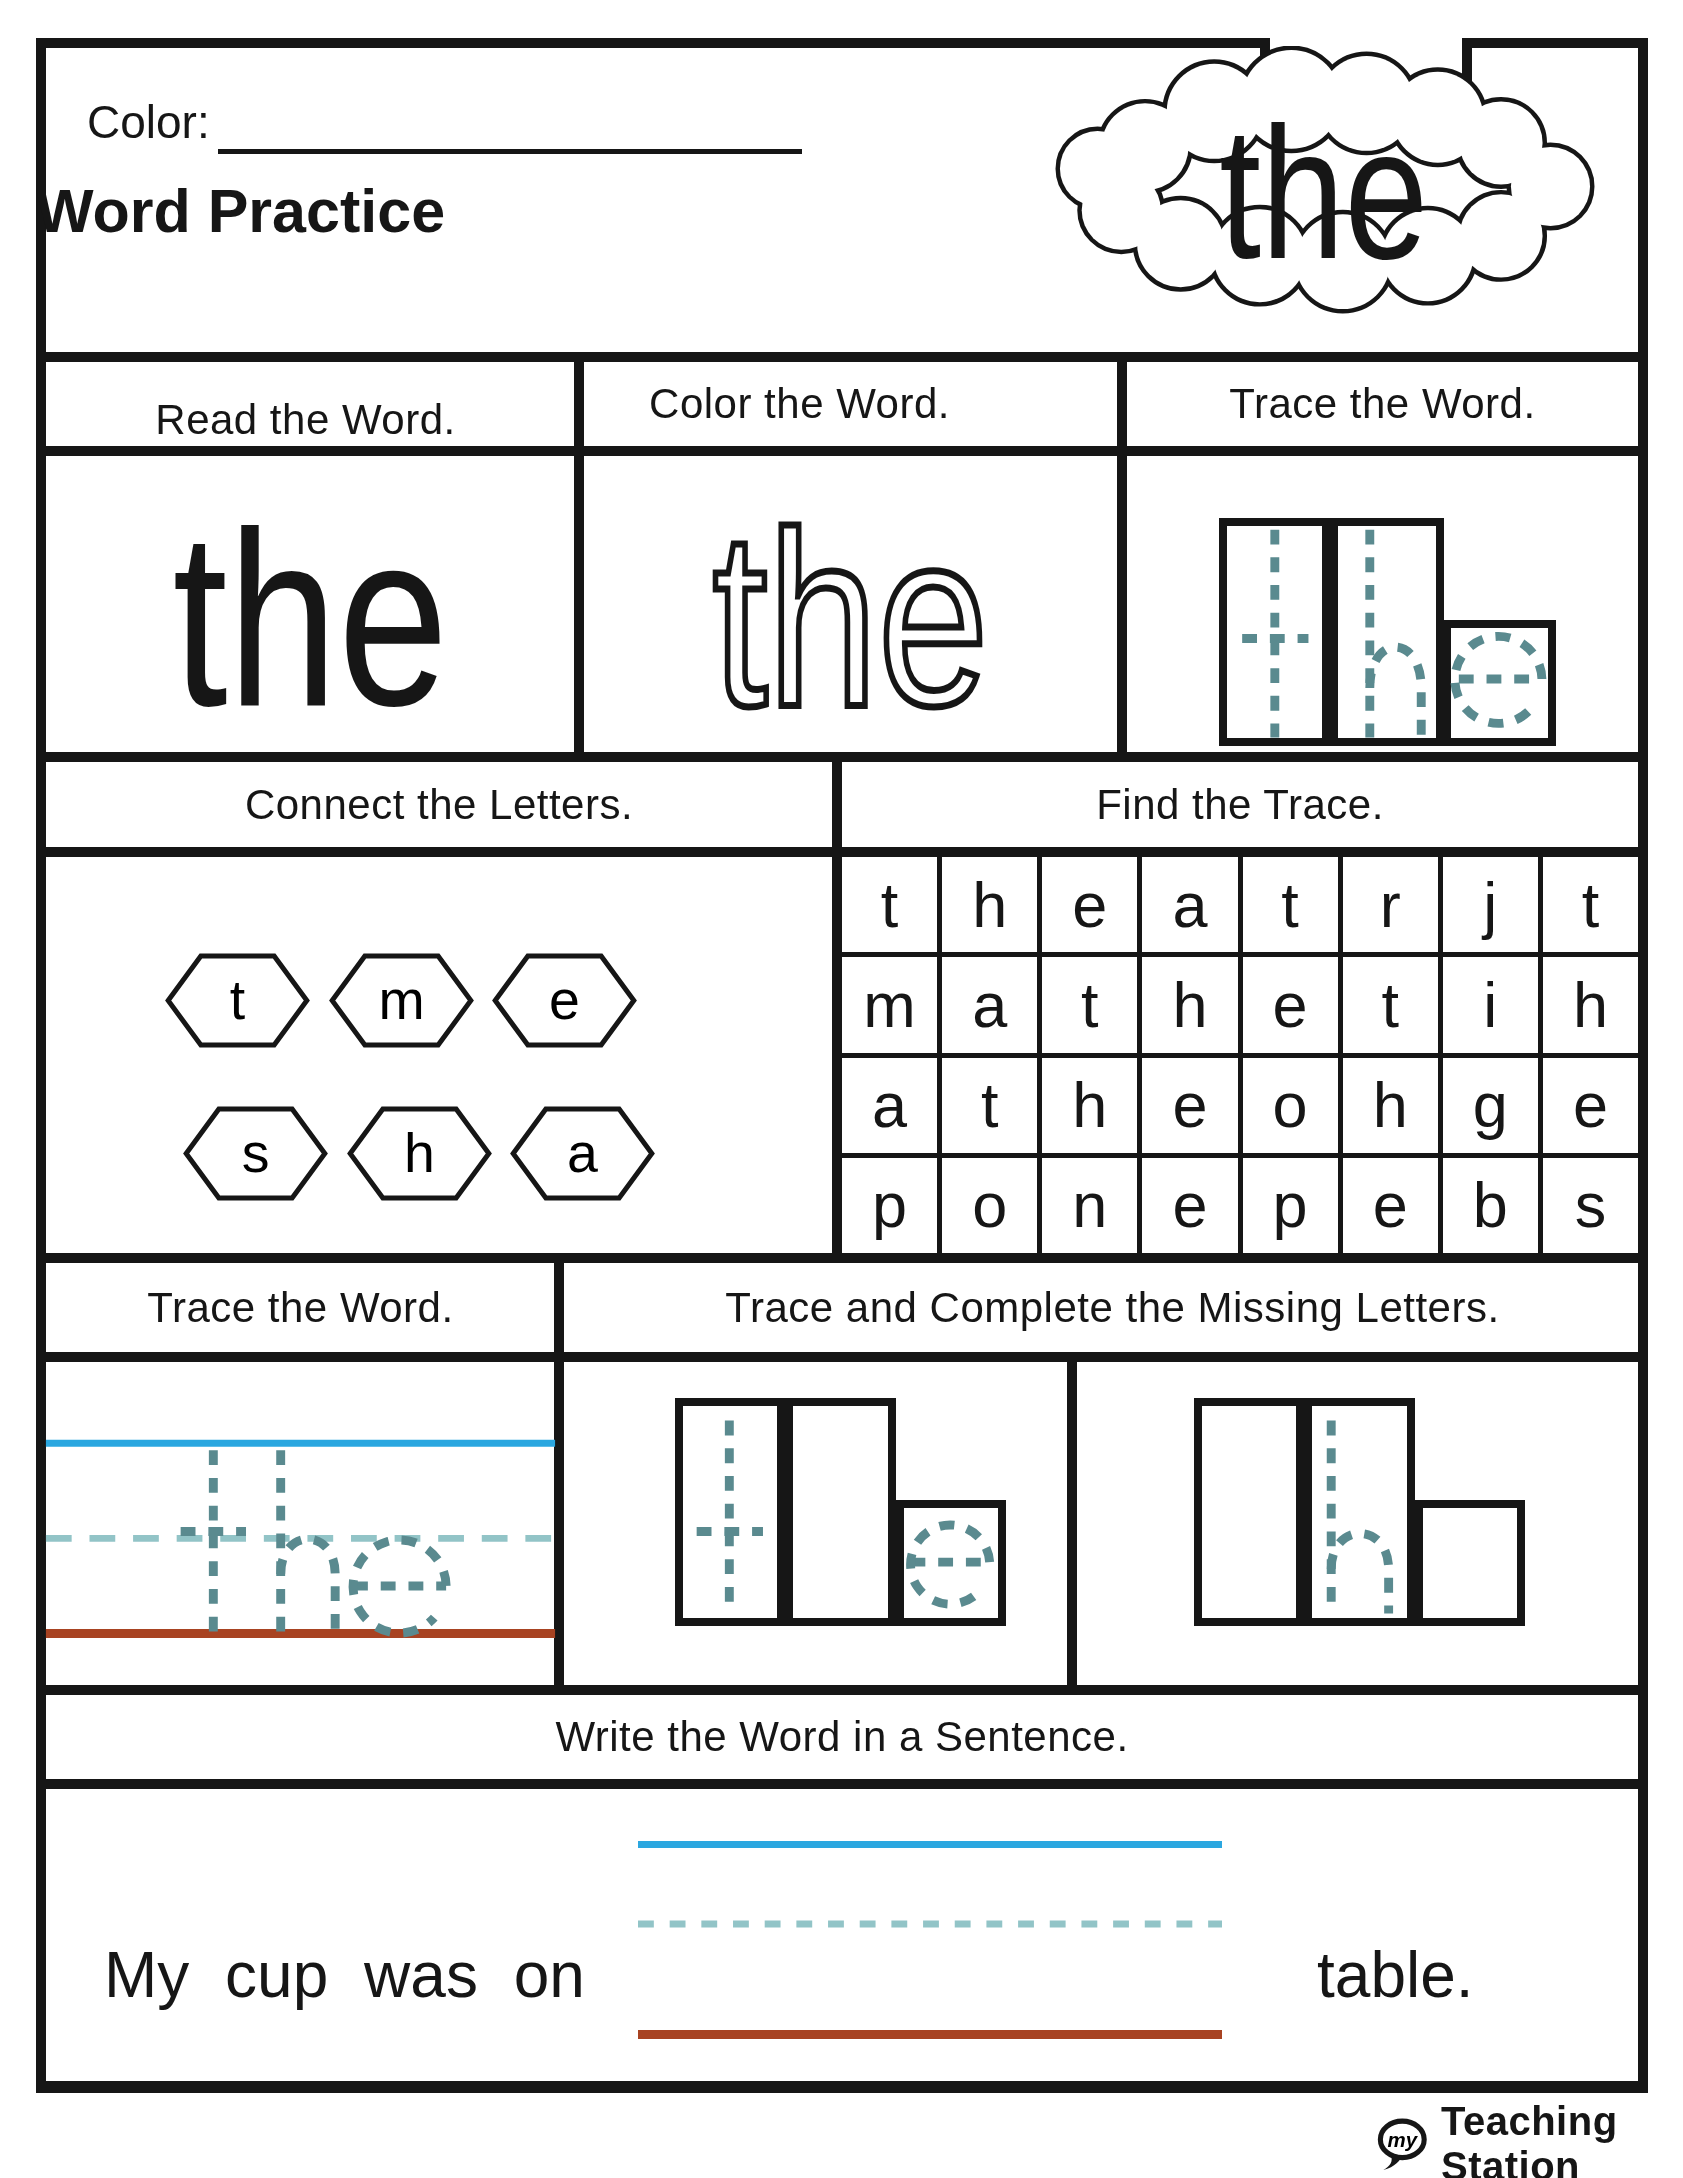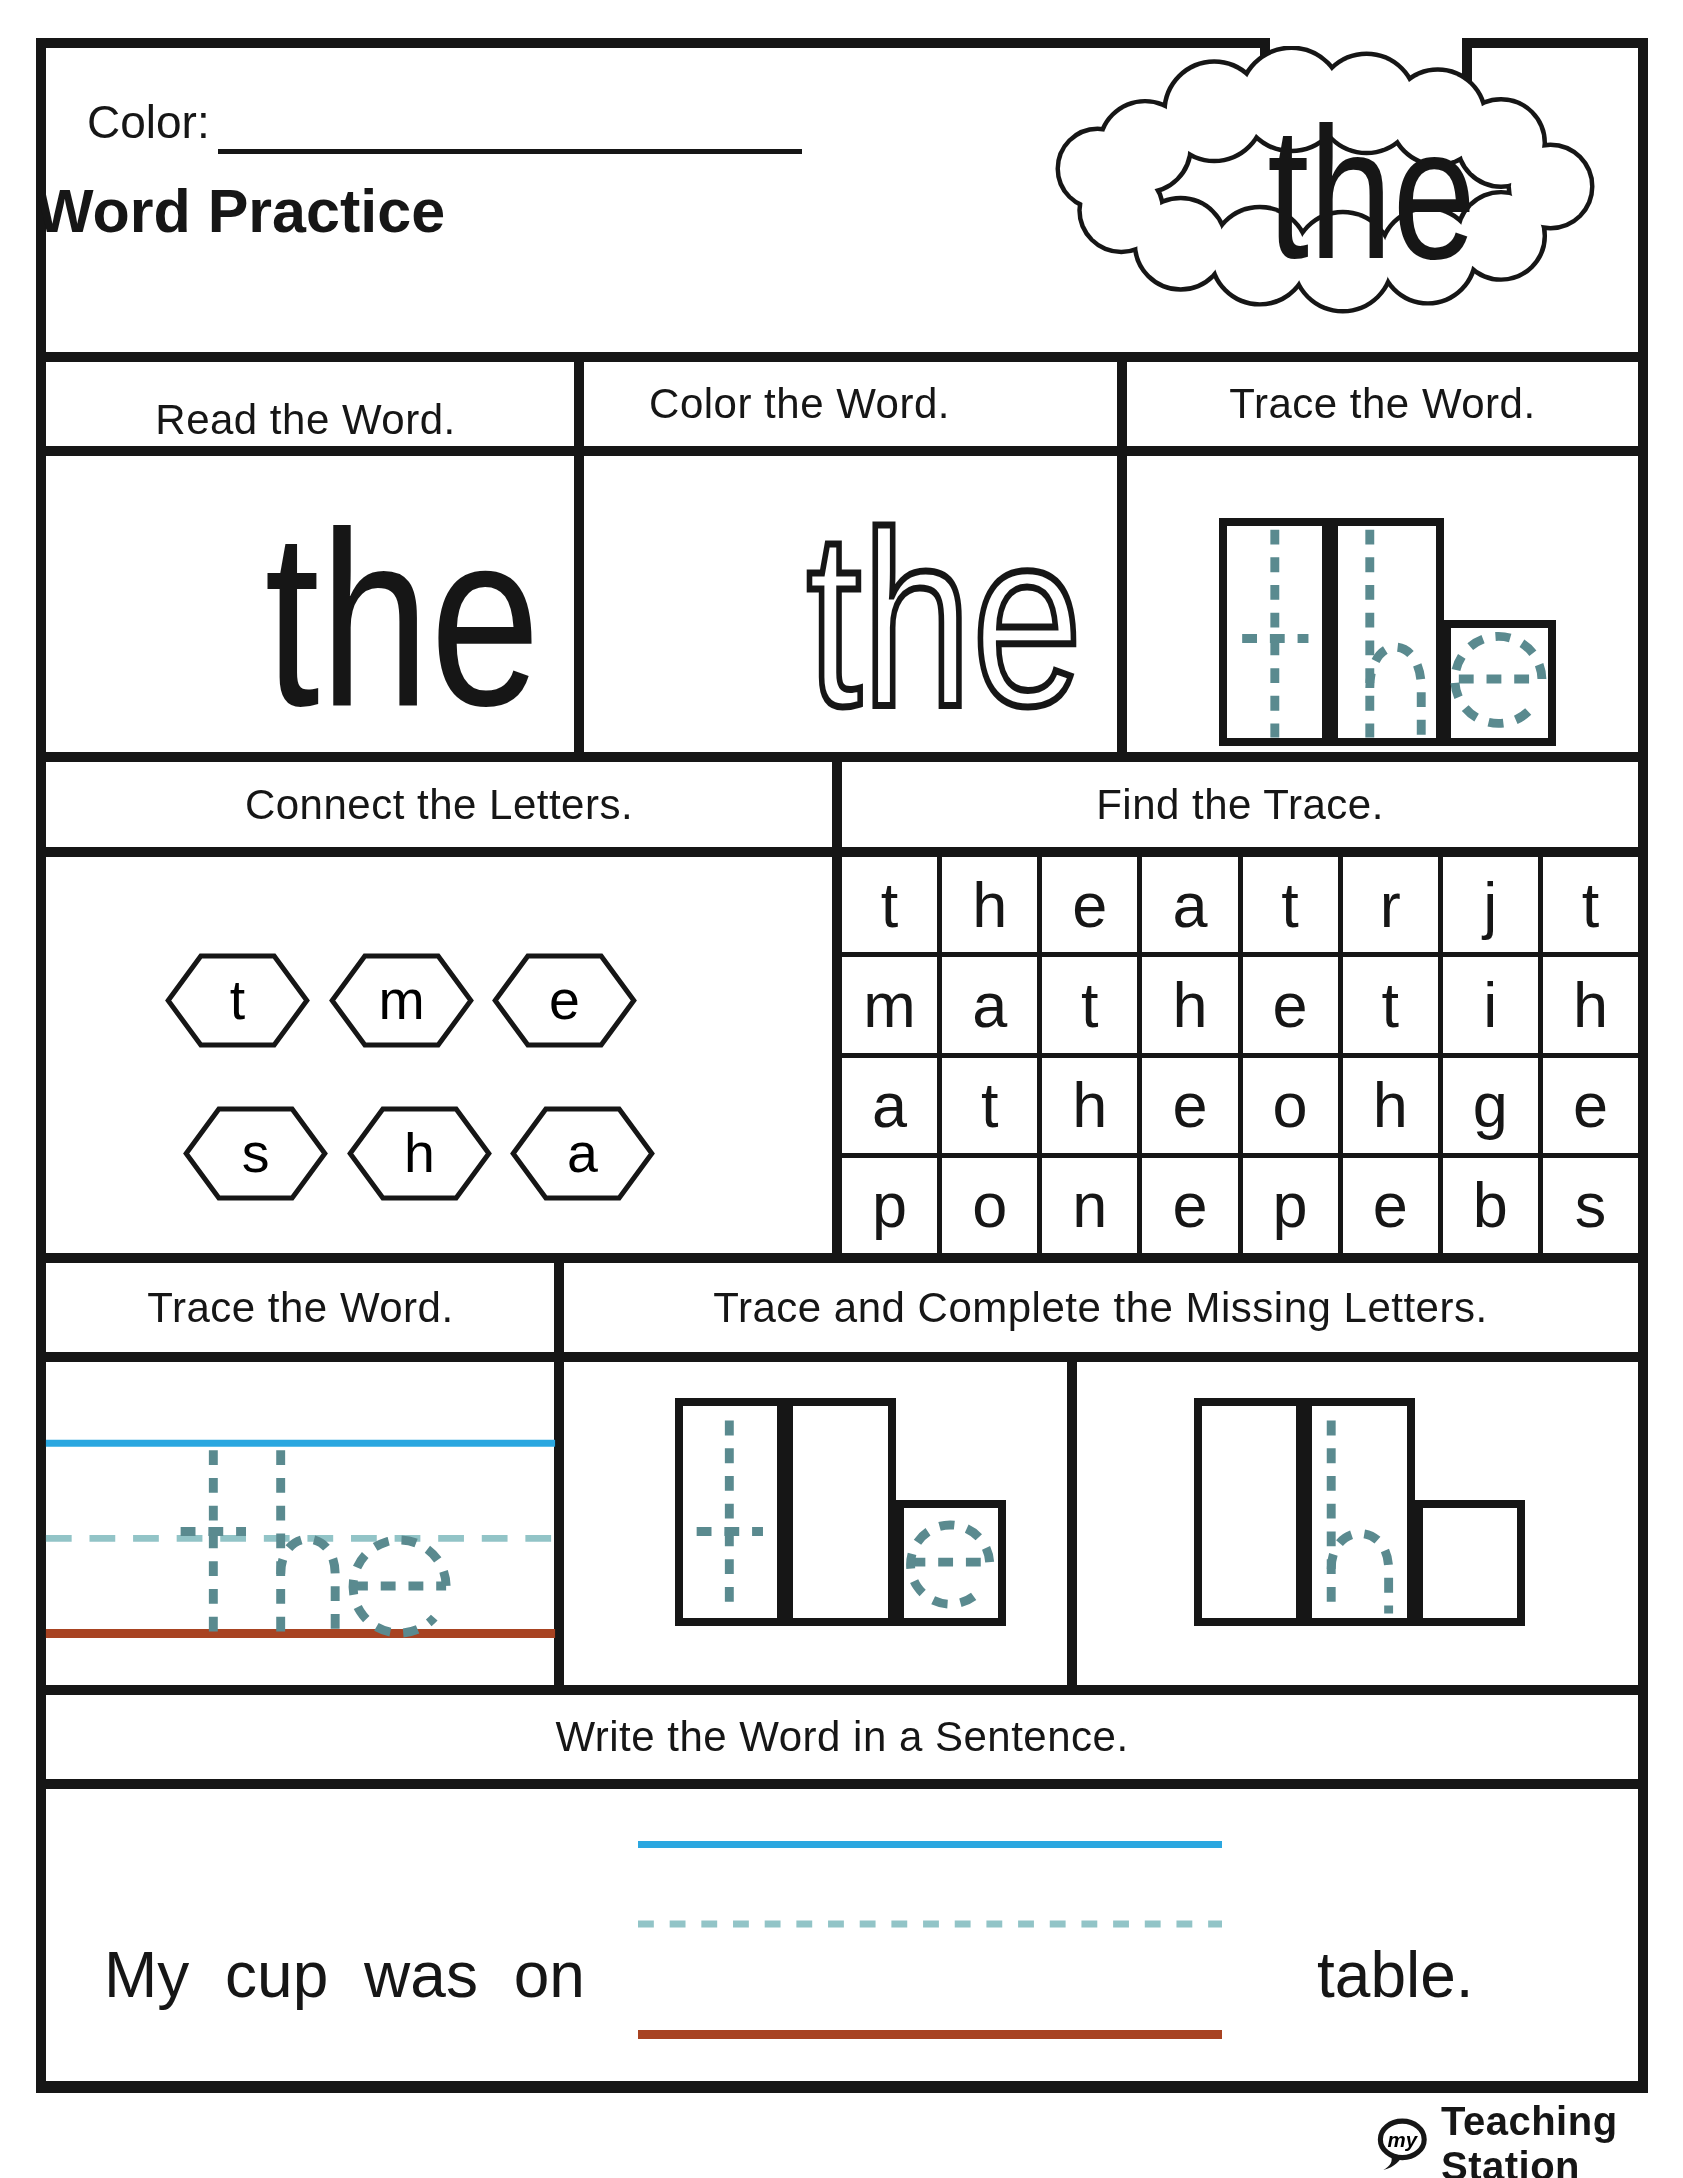--- a/index.html
+++ b/index.html
@@ -2,21 +2,21 @@
 <html><head>
 <meta charset="utf-8">
 <style>
   html,body{margin:0;padding:0;background:#fff;}
   body{width:1683px;height:2178px;position:relative;font-family:"Liberation Sans",sans-serif;color:#161616;overflow:hidden;}
   .abs{position:absolute;}
   .k{position:absolute;background:#161616;}
   .hdr{position:absolute;display:flex;align-items:center;justify-content:center;font-size:42px;letter-spacing:0.5px;}
   .bigword{font-size:248px;transform:scaleX(.8);transform-origin:center;line-height:1;}
   .outline{color:#fff;-webkit-text-stroke:7px #161616;}
-  .wordcell{position:absolute;display:flex;align-items:center;justify-content:flex-end;}
+  .wordcell{position:absolute;display:flex;align-items:center;justify-content:center;}
   .tbox{position:absolute;border:8px solid #161616;background:#fff;box-sizing:border-box;}
   .grid{position:absolute;left:842px;top:857px;width:796px;height:396px;display:grid;grid-template-columns:repeat(8,1fr);grid-template-rows:repeat(4,1fr);gap:5px;background:#161616;}
   .grid div{background:#fff;display:flex;align-items:center;justify-content:center;font-size:63px;}
   .sent{position:absolute;top:1926px;height:99px;line-height:99px;font-size:64px;word-spacing:18px;white-space:nowrap;}
   .brand{font-size:40px;font-weight:bold;letter-spacing:0.5px;}
   svg text{font-family:"Liberation Sans",sans-serif;}
 </style>
 </head>
 <body>
 
@@ -167,21 +167,21 @@
     <div>o</div>
     <div>n</div>
     <div>e</div>
     <div>p</div>
     <div>e</div>
     <div>b</div>
     <div>s</div>
   </div>
 
 <div class="hdr" style="left:46px;top:1253px;width:509px;height:109px;">Trace the Word.</div>
-<div class="hdr" style="left:564px;top:1253px;width:1073px;height:109px;">Trace and Complete the Missing Letters.</div>
+<div class="hdr" style="left:576px;top:1253px;width:1073px;height:109px;">Trace and Complete the Missing Letters.</div>
 
 <svg class="abs" style="left:36px;top:1361px;" width="529" height="329" viewBox="0 0 534 332">
   <line x1="10" y1="83" x2="524" y2="83" stroke="#2ba7e0" stroke-width="7"></line>
   <line x1="10" y1="179" x2="524" y2="179" stroke="#92c4c7" stroke-width="7" stroke-dasharray="26 18"></line>
   <line x1="10" y1="275" x2="524" y2="275" stroke="#a84322" stroke-width="9"></line>
   <g fill="none" stroke="#5a8a8f" stroke-width="9" stroke-dasharray="15 13">
     <path d="M179,90 V275"></path>
       <path d="M146,172 H212"></path>
     <path d="M247,90 V275"></path>
       <path d="M247,215 C247,168 302,168 302,215 L302,275"></path>

